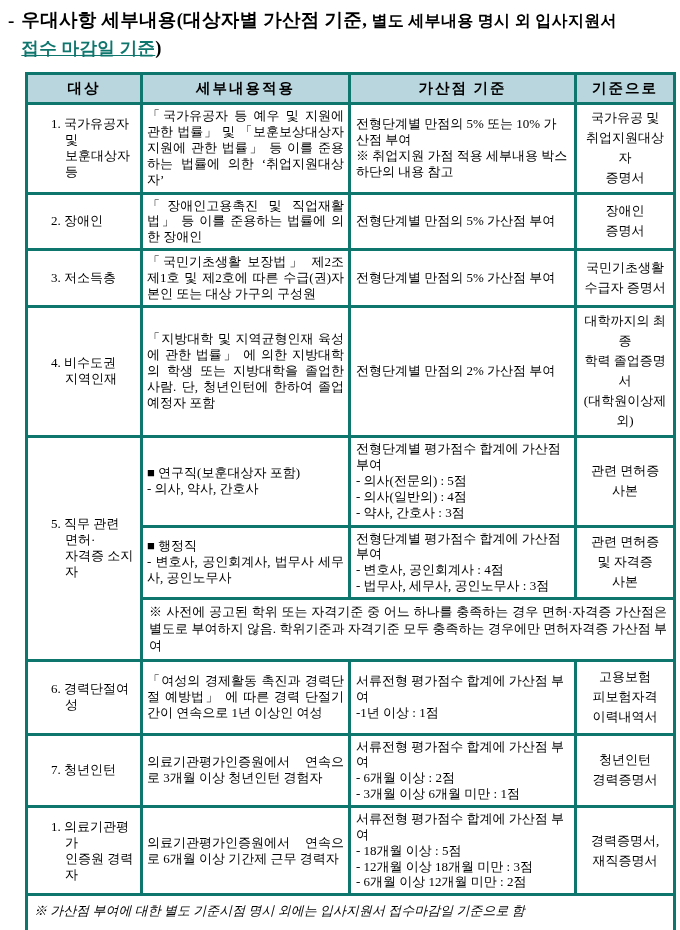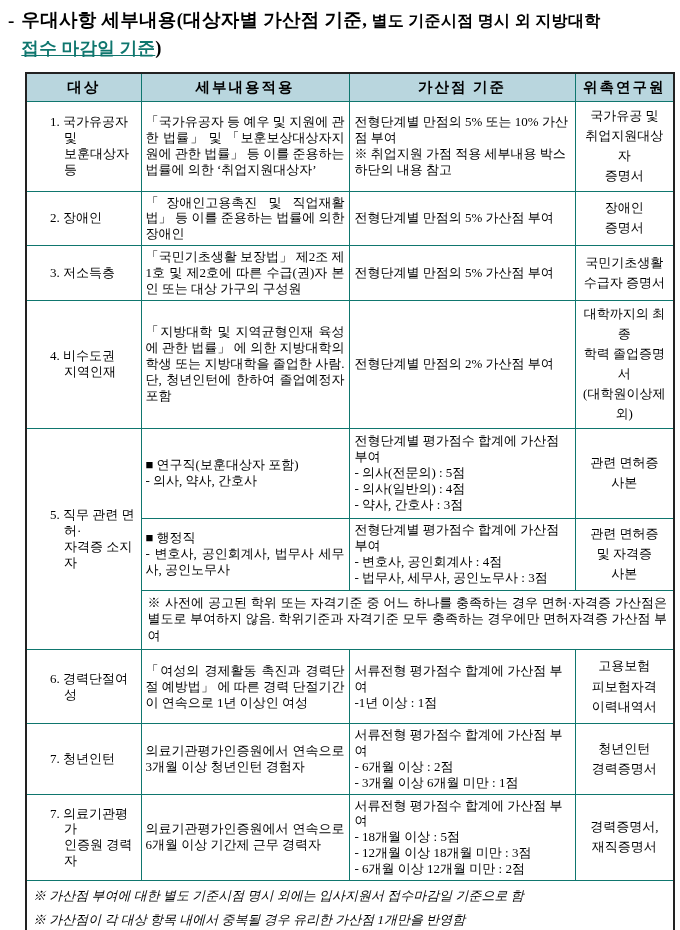--- a/index.html
+++ b/index.html
@@ -15,21 +15,21 @@
   .t-main { font-size: 18.5px; }
   .t-sub { font-size: 16px; }
   .t-blue { font-size: 17.5px; color: #0f766e; text-decoration: underline; }
   .t-paren { font-size: 18.5px; }
 
   table.main {
     border-collapse: collapse; table-layout: fixed;
     width: 648px; margin-left: 17px;
     border: 2px solid #222;
   }
-  th, td { border: 1px solid #0f766e; }
+  th, td { border: 3px solid #0f766e; }
   th {
     background: #b9d6de; font-size: 14.5px; font-weight: bold;
     padding: 4px 2px; text-align: center; letter-spacing: 2px;
   }
   td { font-size: 13px; line-height: 1.22; padding: 3px 5px; vertical-align: middle; }
   td.target  { white-space: pre-line; padding-left: 37px; text-indent: -14px; }
   td.detail  { white-space: pre-line; text-align: justify; padding-left: 4px; padding-right: 4px; margin-top: 12px; }
   td.criteria{ white-space: pre-line; text-align: left; }
   td.docs    { white-space: pre-line; text-align: center; line-height: 1.55; }
   td.note-cell { font-size: 13px; vertical-align: top; padding: 4px 6px; line-height: 1.3; text-align: justify; }
@@ -52,38 +52,38 @@
 </style>
 </head>
 <body>
 
 <div class="page">
 
   <div class="title-block">
     <span class="title-dash">-</span>
     <div class="title-text">
       <span class="t-main">우대사항 세부내용(대상자별 가산점 기준,</span>
-      <span class="t-sub">별도 기준시점 명시 외 지방대학</span><br>
+      <span class="t-sub">별도 세부내용 명시 외 입사지원서</span><br>
       <span class="t-blue">접수 마감일 기준</span><span class="t-paren">)</span>
     </div>
   </div>
 
   <table class="main">
     <colgroup>
       <col style="width:115px">
         <col style="width:208px">
         <col style="width:226px">
         <col style="width:99px">
     </colgroup>
     <thead>
       <tr class="h-head">
         <th>대상</th>
         <th>세부내용적용</th>
         <th>가산점 기준</th>
-        <th>위촉연구원</th>
+        <th>기준으로</th>
       </tr>
     </thead>
     <tbody>
       <tr class="h-r1">
         <td class="target">1. 국가유공자 및
 보훈대상자 등</td>
         <td class="detail">「국가유공자 등 예우 및 지원에 관한 법률」 및 「보훈보상대상자지원에 관한 법률」 등 이를 준용하는 법률에 의한 ‘취업지원대상자’</td>
         <td class="criteria">전형단계별 만점의 5% 또는 10% 가산점 부여
 ※ 취업지원 가점 적용 세부내용 박스 하단의 내용 참고</td>
         <td class="docs">국가유공 및
@@ -150,21 +150,21 @@
       <tr class="h-r7">
         <td class="target">7. 청년인턴</td>
         <td class="detail">의료기관평가인증원에서 연속으로 3개월 이상 청년인턴 경험자</td>
         <td class="criteria">서류전형 평가점수 합계에 가산점 부여
 - 6개월 이상 : 2점
 - 3개월 이상 6개월 미만 : 1점</td>
         <td class="docs">청년인턴
 경력증명서</td>
       </tr>
       <tr class="h-r8">
-        <td class="target">7. 의료기관평가
+        <td class="target">1. 의료기관평가
 인증원 경력자</td>
         <td class="detail">의료기관평가인증원에서 연속으로 6개월 이상 기간제 근무 경력자</td>
         <td class="criteria">서류전형 평가점수 합계에 가산점 부여
 - 18개월 이상 : 5점
 - 12개월 이상 18개월 미만 : 3점
 - 6개월 이상 12개월 미만 : 2점</td>
         <td class="docs">경력증명서,
 재직증명서</td>
       </tr>
       <tr>

